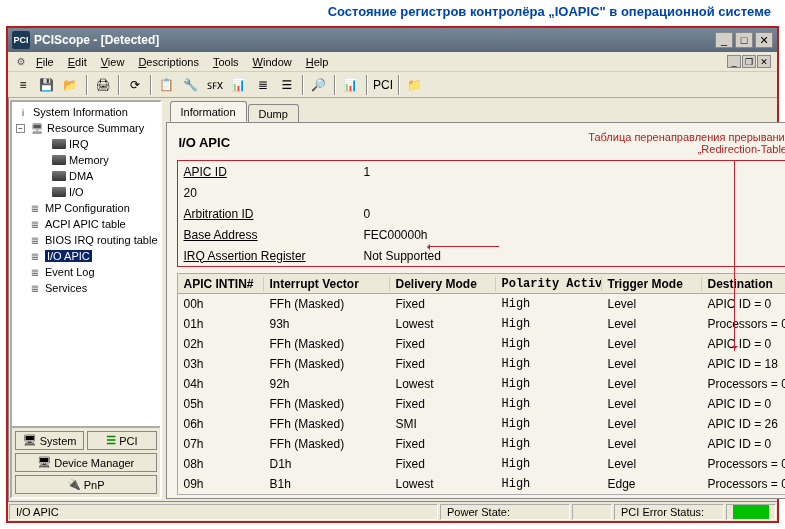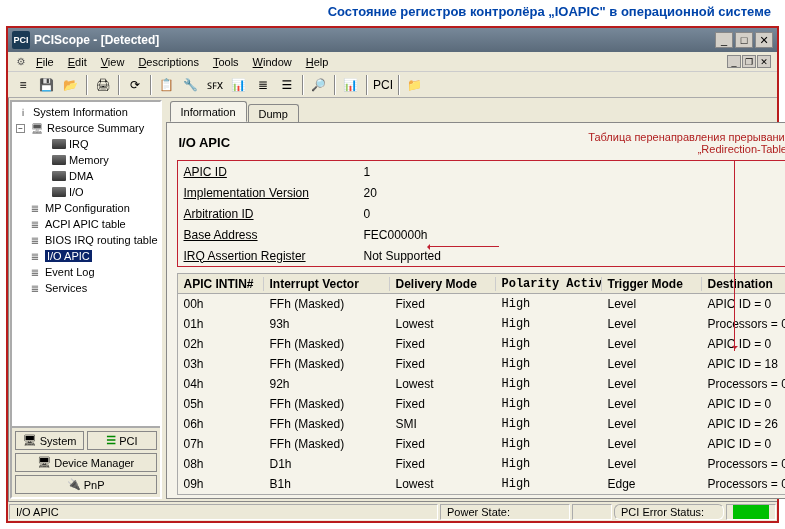--- a/index.html
+++ b/index.html
@@ -201,21 +201,20 @@
           <span>Таблица перенаправления прерываний</span><br><span>„Redirection-Table"</span>
         </div>
         <div class="arrow-v" style="top:38px; right:70px; height:190px;"></div>
         <h2>I/O APIC</h2>
         <div class="props" id="props">
               <div class="props-row">
                 <div class="pk">APIC ID</div>
                 <div>1</div>
               </div>
               <div class="props-row">
-                <div class="pk">Implementation Version</div>
                 <div>20</div>
               </div>
               <div class="props-row">
                 <div class="pk">Arbitration ID</div>
                 <div>0</div>
               </div>
               <div class="props-row">
                 <div class="pk">Base Address</div>
                 <div>FEC00000h</div>
               </div>
@@ -316,20 +315,20 @@
               </div>
             </div>
       </div>
     </div>
   </div>
 
   <div class="statusbar">
     <div class="cell flex">I/O APIC</div>
     <div class="cell" style="width:130px;">Power State:</div>
     <div class="cell" style="width:40px;"></div>
-    <div class="cell" style="width:110px;border-radius:6px;">PCI Error Status:</div>
+    <div class="cell" style="width:110px;">PCI Error Status:</div>
     <div class="cell" style="width:50px;">
           <div style="width:100%;height:100%;background:#00C000;"></div>
         </div>
   </div>
 </div>
 
 </div>
 
 </body></html>

